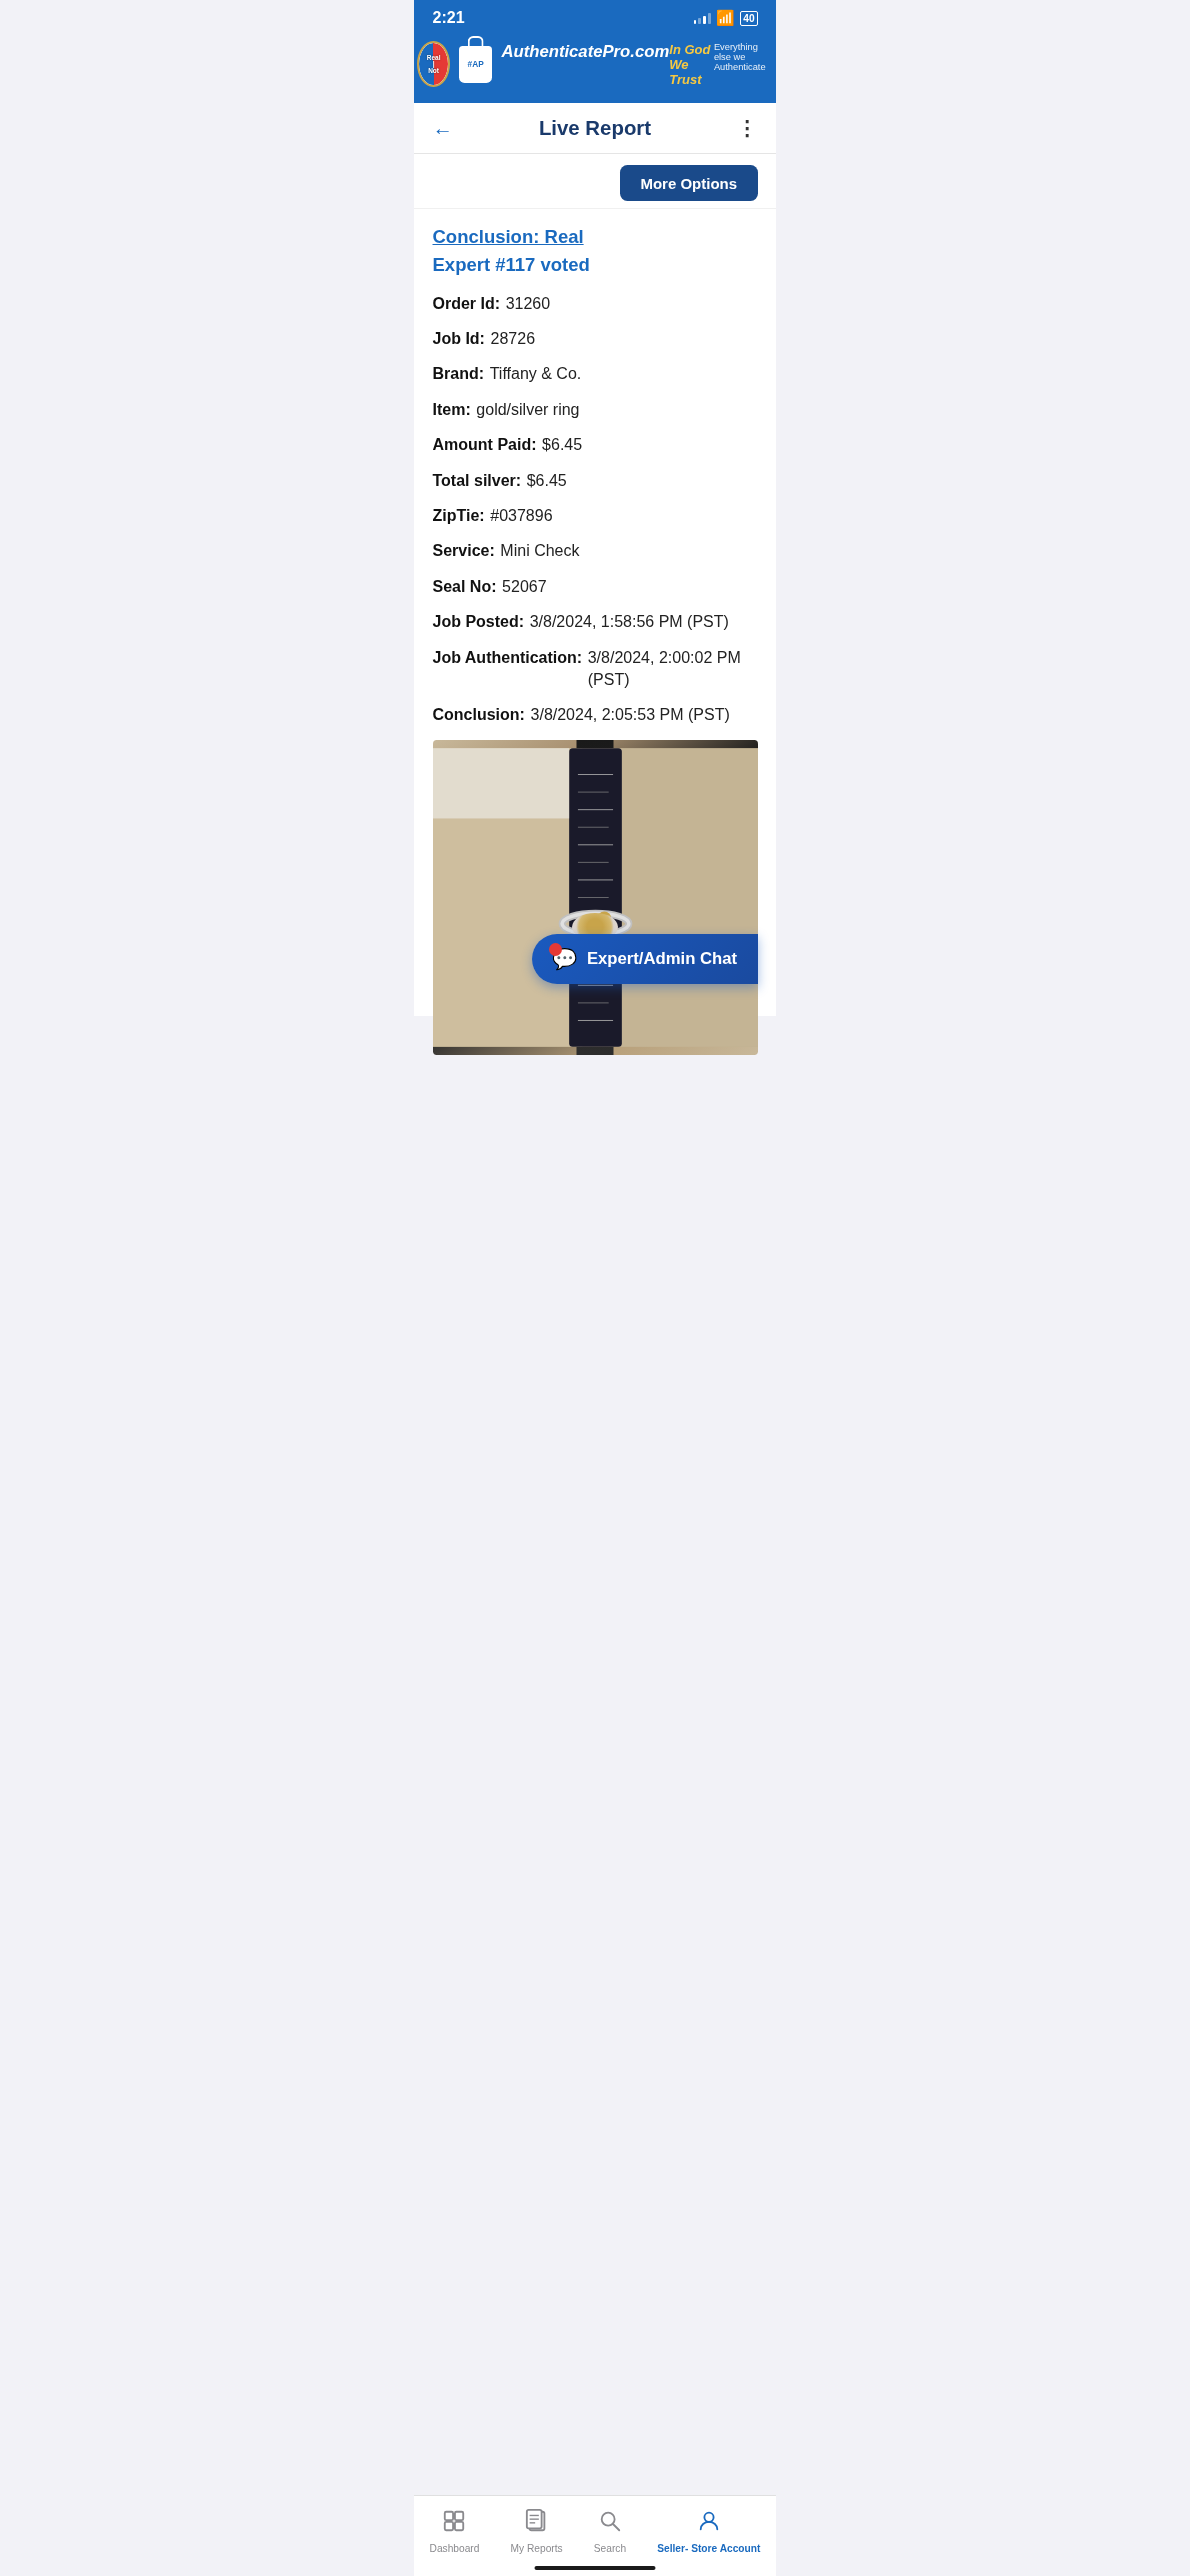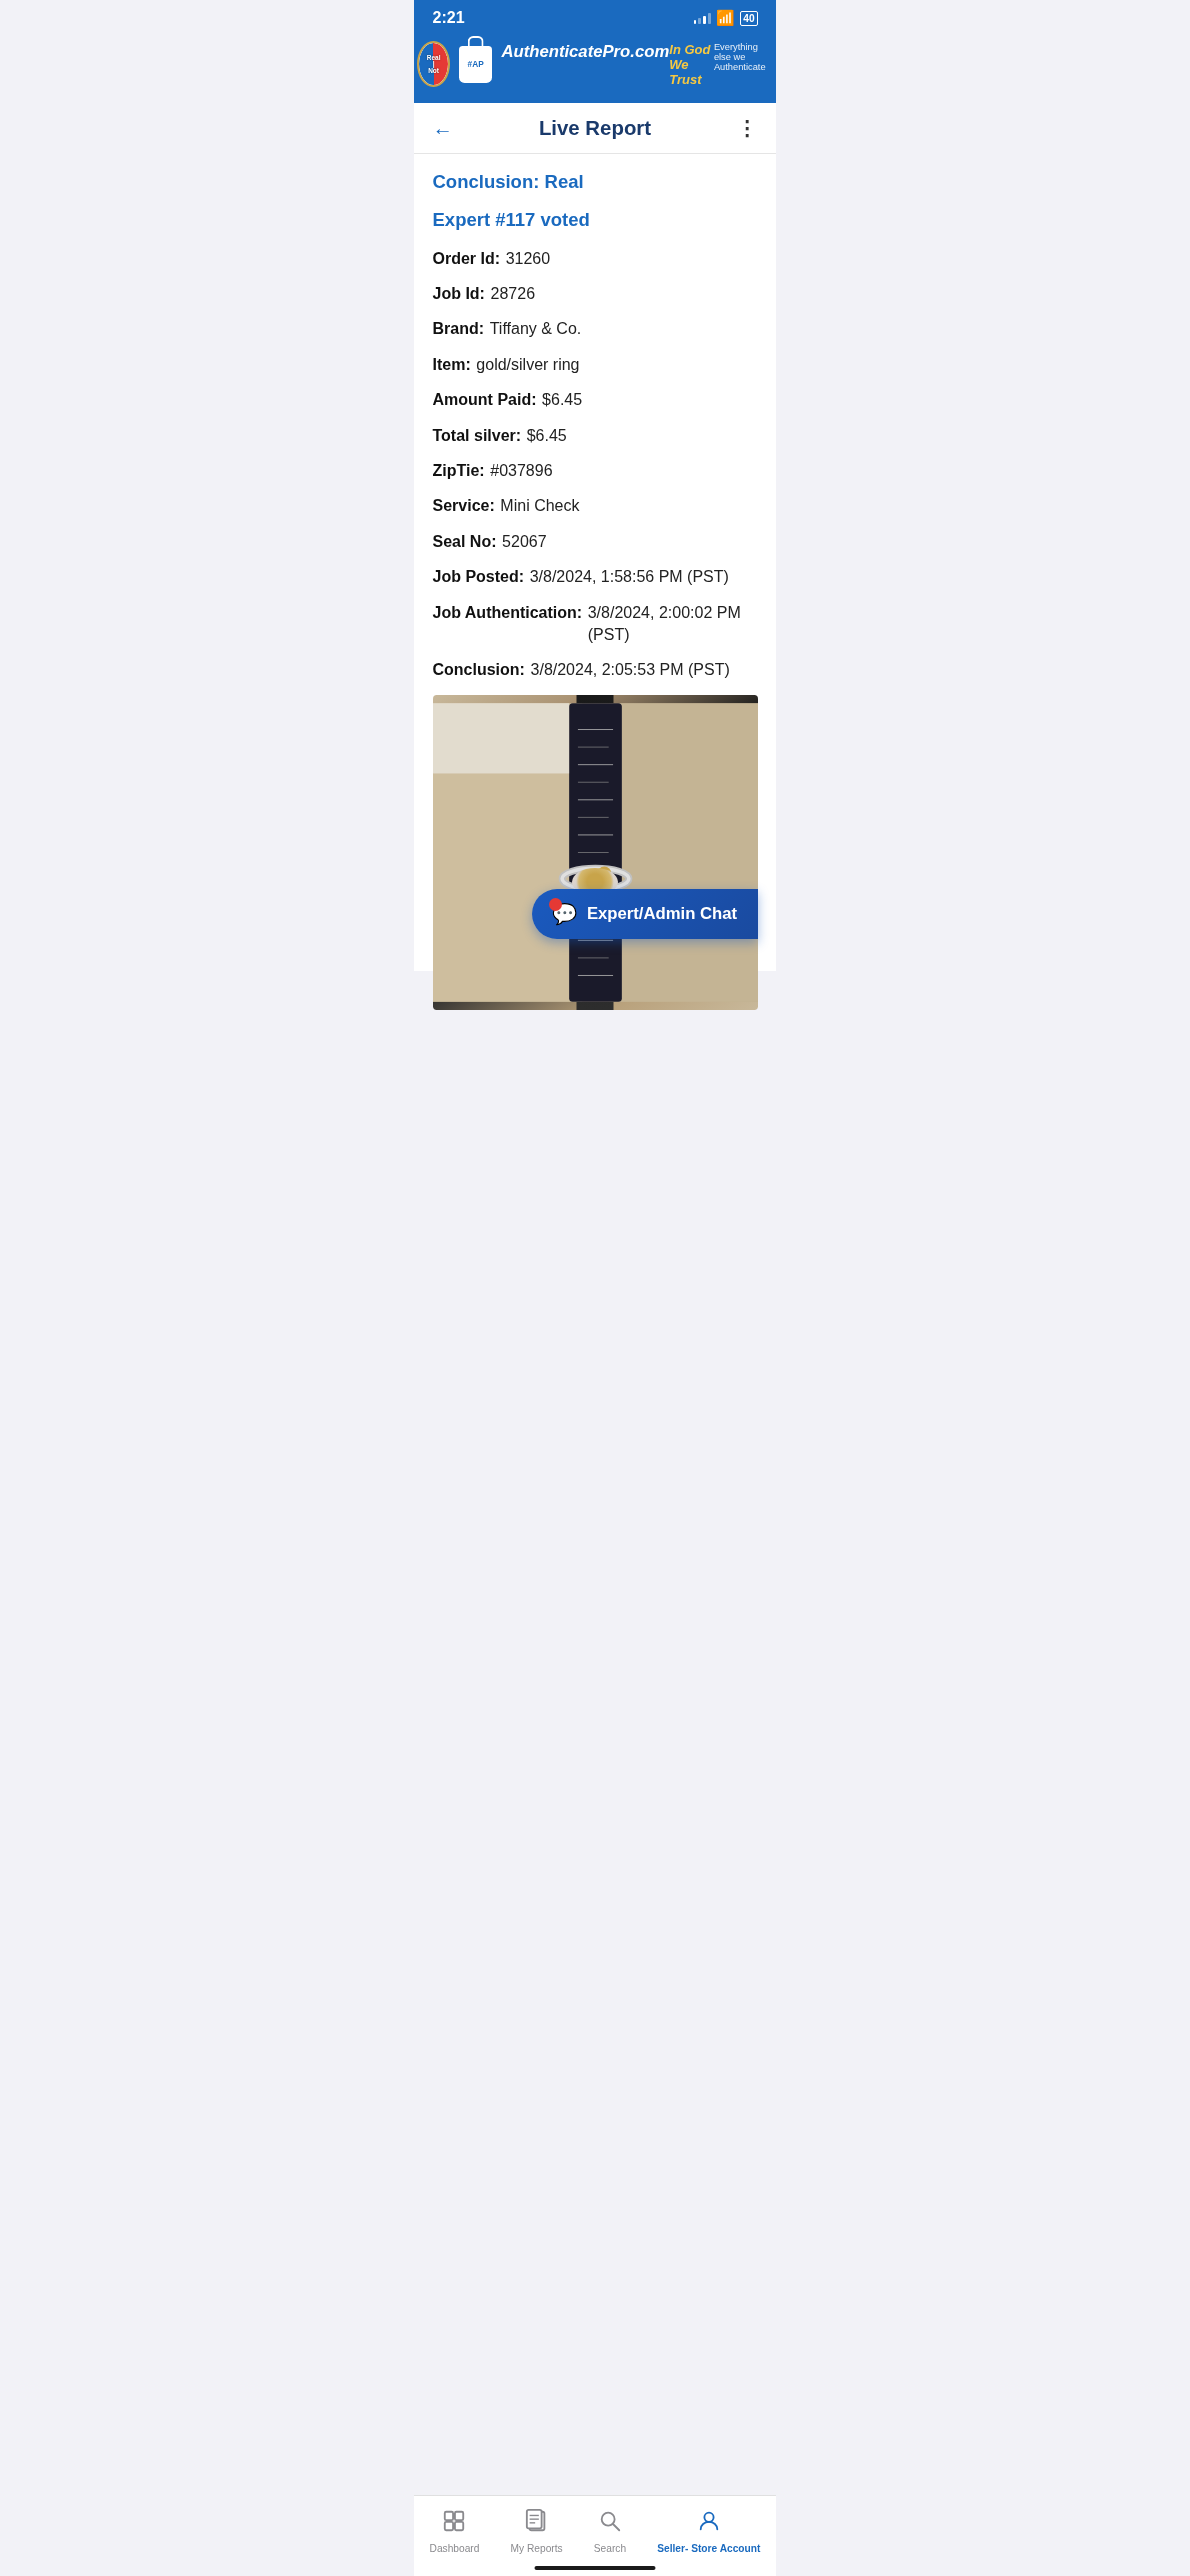--- a/index.html
+++ b/index.html
@@ -208,21 +208,22 @@
     }
 
     .report-body {
       padding: 16.7px 18.5px;
     }
 
     .conclusion-heading {
       font-size: 18.5px;
       font-weight: 700;
       color: #1a6abf;
-      margin-bottom: 16px;
+      text-decoration: underline;
+      margin-bottom: 6px;
     }
 
     .expert-voted {
       font-size: 18.5px;
       font-weight: 700;
       color: #1a6abf;
       margin-bottom: 16.7px;
     }
 
     .info-row {
@@ -455,20 +456,23 @@
     </div>
   </div>
 
   <div class="nav-bar">
     <span class="back-button">←</span>
     <span class="nav-title">Live Report</span>
     <span class="more-options-btn">⋮</span>
   </div>
 
   <div class="main-content">
+    <div class="more-options-bar">
+      <div class="more-options-pill">More Options</div>
+    </div>
 
     <div class="report-body">
 
       <div class="conclusion-heading">Conclusion: Real</div>
       <div class="expert-voted">Expert #117 voted</div>
 
       <div class="info-row">
         <span class="info-label">Order Id:</span>
         <span class="info-value">31260</span>
       </div>

